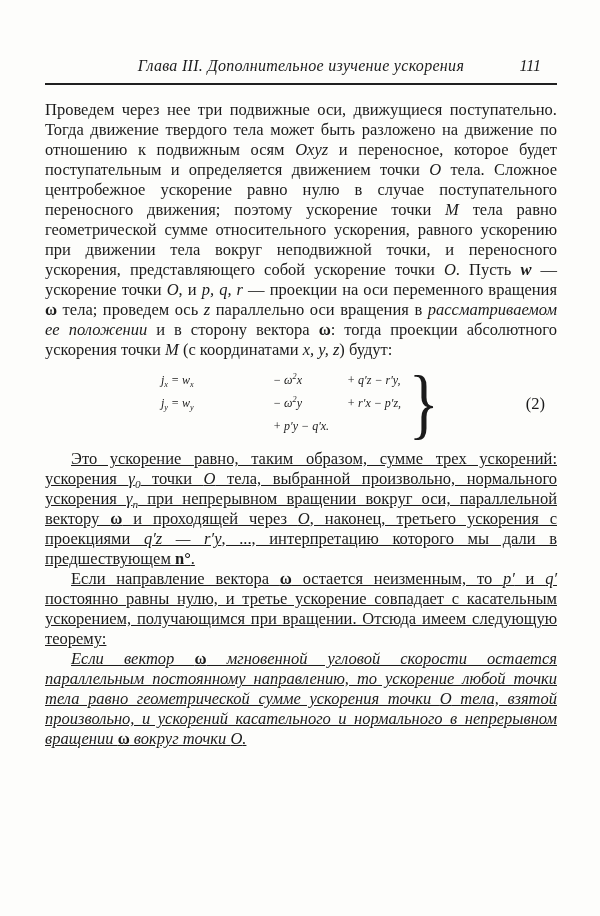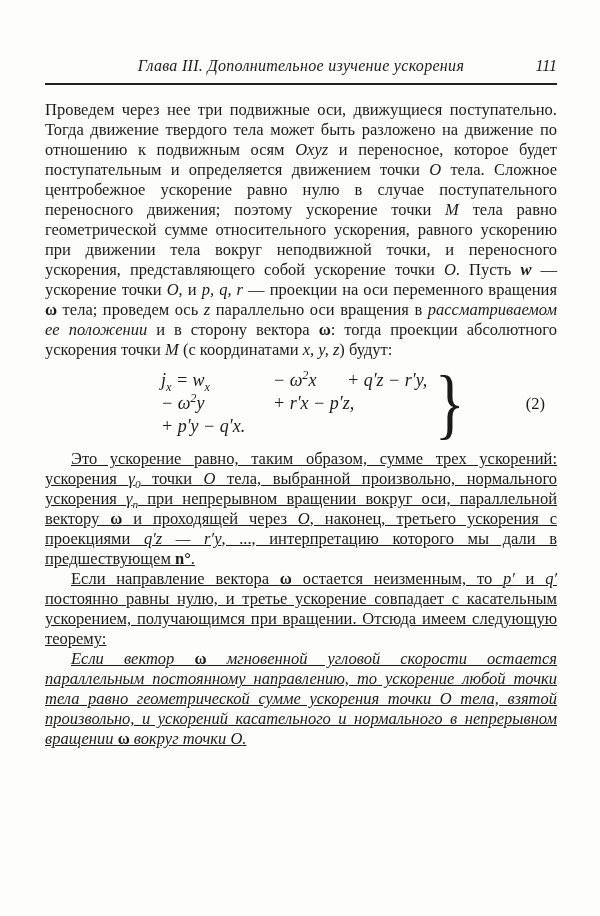--- a/index.html
+++ b/index.html
@@ -18,21 +18,21 @@
   
   .header{
     position:relative;
     font-style:italic;
     font-size:16px;
     line-height:20px;
     padding-bottom:7px;
     border-bottom:2.5px solid #202020;
   }
   .chapter{text-align:center;letter-spacing:0.3px;}
-  .pagenum{position:absolute;right:0;top:0;}
+  .pagenum{position:absolute;right:16px;top:0;}
   
   .bodytext{
     margin-top:15px;
     font-size:16.5px;
     line-height:20px;
     text-align:justify;
   }
   p.para{margin:0;}
   p.para.indent{text-indent:26px;text-decoration:underline;}
   p.para.theorem{font-style:italic;}
@@ -46,21 +46,21 @@
   .formula{
     display:flex;
     align-items:center;
     margin:9px 0 11px 0;
     padding-left:116px;
   }
   .eqs{
     display:grid;
     grid-template-columns:112px 74px auto;
     font-style:italic;
-    font-size:18px;
+    font-size:12px;
     line-height:23px;
     white-space:nowrap;
   }
   .brace{
     font-size:78px;
     line-height:69px;
     font-style:normal;
     margin-left:4px;
     transform:scaleX(0.8);
     color:#1b1b1b;
@@ -81,20 +81,21 @@
   </div>
   <div class="bodytext">
     <div>
         <p class="para"><span class="run-n">Проведем через нее три подвижные оси, движущиеся поступательно. Тогда движение твердого тела может быть разложено на движение по отношению к подвижным осям </span><span class="run-i">Oxyz</span><span class="run-n"> и переносное, которое будет поступательным и определяется движением точки </span><span class="run-i">O</span><span class="run-n"> тела. Сложное центробежное ускорение равно нулю в случае поступательного переносного движения; поэтому ускорение точки </span><span class="run-i">M</span><span class="run-n"> тела равно геометрической сумме относительного ускорения, равного ускорению при движении тела вокруг неподвижной точки, и переносного ускорения, представляющего собой ускорение точки </span><span class="run-i">O</span><span class="run-n">. Пусть </span><span class="run-bi">w</span><span class="run-n"> — ускорение точки </span><span class="run-i">O</span><span class="run-n">, и </span><span class="run-i">p, q, r</span><span class="run-n"> — проекции на оси переменного вращения </span><span class="run-b">ω</span><span class="run-n"> тела; проведем ось </span><span class="run-i">z</span><span class="run-n"> параллельно оси вращения в </span><span class="run-i">рассматриваемом ее положении</span><span class="run-n"> и в сторону вектора </span><span class="run-b">ω</span><span class="run-n">: тогда проекции абсолютного ускорения точки </span><span class="run-i">M</span><span class="run-n"> (с координатами </span><span class="run-i">x, y, z</span><span class="run-n">) будут:</span></p>
       </div>
     <div class="formula">
       <div class="eqs">
           <div class="eq-c1">j<sub>x</sub> = w<sub>x</sub></div>
           <div class="eq-c2">− ω<sup>2</sup>x</div>
           <div class="eq-c3">+ q′z − r′y,</div>
+          <div class="eq-c1">j<sub>y</sub> = w<sub>y</sub></div>
           <div class="eq-c2">− ω<sup>2</sup>y</div>
           <div class="eq-c3">+ r′x − p′z,</div>
           <div class="eq-c2"></div>
           <div class="eq-c3">+ p′y − q′x.</div>
         </div>
       <div class="brace">}</div>
       <div class="eqlabel">(2)</div>
     </div>
     <div>
         <p class="para indent"><span class="run-n">Это ускорение равно, таким образом, сумме трех ускорений: ускорения </span><span class="run-i">γ<sub>0</sub></span><span class="run-n"> точки </span><span class="run-i">O</span><span class="run-n"> тела, выбранной произвольно, нормального ускорения </span><span class="run-i">γ<sub>n</sub></span><span class="run-n"> при непрерывном вращении вокруг оси, параллельной вектору </span><span class="run-b">ω</span><span class="run-n"> и проходящей через </span><span class="run-i">O</span><span class="run-n">, наконец, третьего ускорения с проекциями </span><span class="run-i">q′z — r′y</span><span class="run-n">, ..., интерпретацию которого мы дали в предшествующем </span><span class="run-b">n°</span><span class="run-n">.</span></p>

